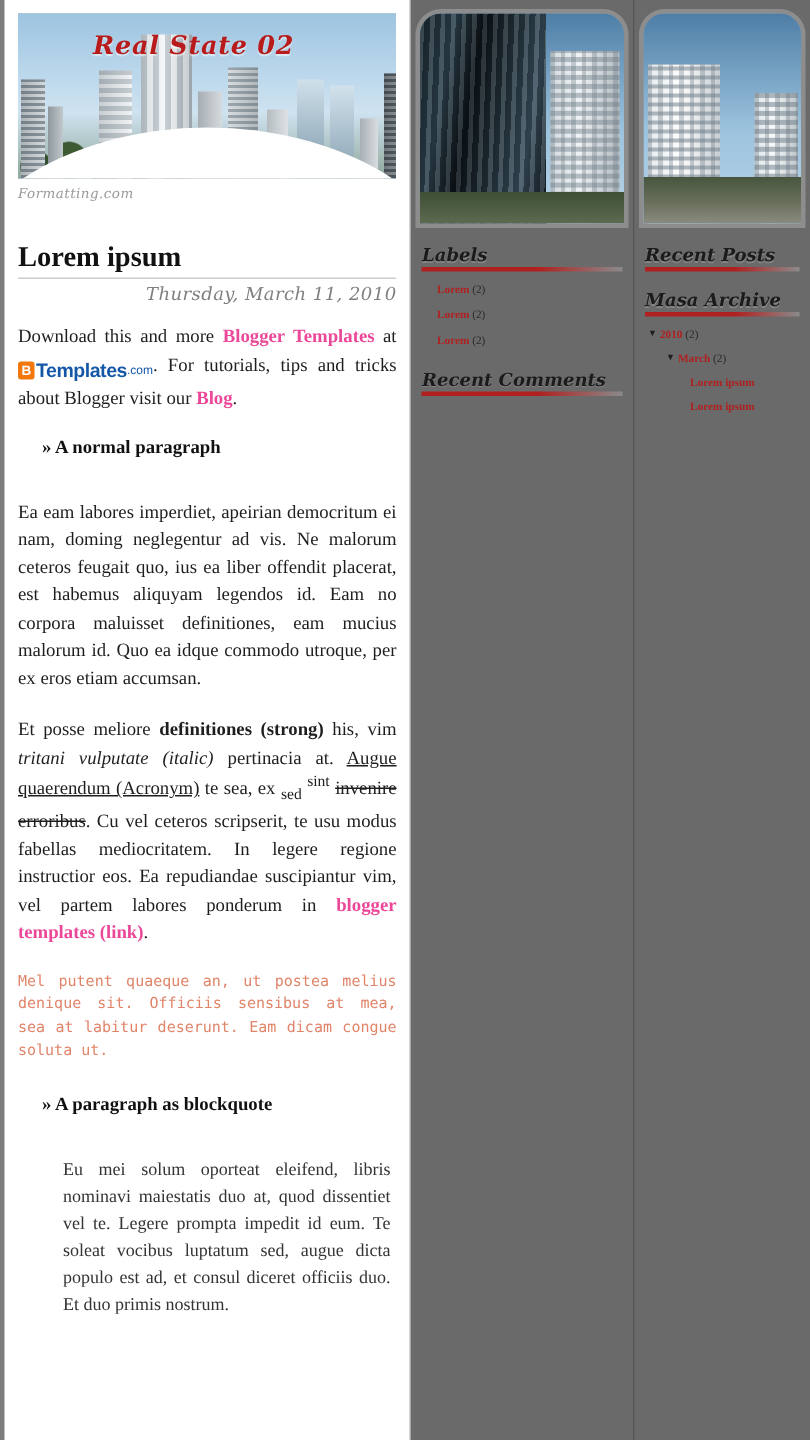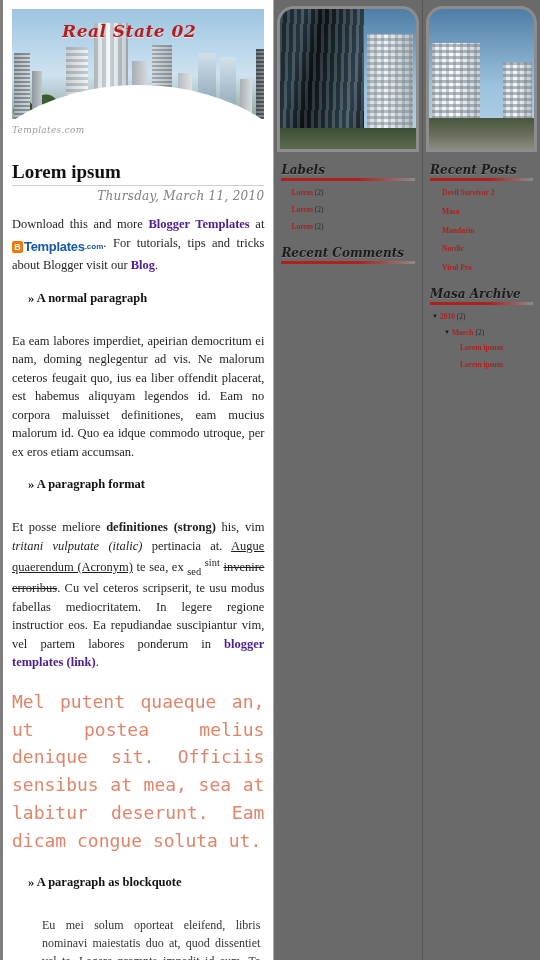--- a/index.html
+++ b/index.html
@@ -95,44 +95,44 @@
     font-family:"DejaVu Serif", serif;
     font-style:italic; font-size:12px; color:#7f7f7f;
     letter-spacing:.3px;
     margin-bottom:12px;
   }
 
   .body-p {
     font-size:12.5px; line-height:1.48; color:#1e1e1e;
     text-align:justify; margin:0 0 16px 0;
   }
-  .red-link { color:#4c1d95; font-weight:bold; text-decoration:none; }
+  .red-link { color:#ec4899; font-weight:bold; text-decoration:none; }
   .btpl-logo { display:inline-flex; align-items:center; vertical-align:-3px; }
   .btpl-b {
     display:inline-block; width:11px; height:12px; background:#f2780c;
     color:#fff; font-family:"Liberation Sans",sans-serif; font-weight:bold;
     font-size:9px; line-height:12px; text-align:center; border-radius:2px;
   }
   .btpl-t {
     font-family:"Liberation Sans",sans-serif; font-weight:bold;
     font-size:13px; color:#1558a8; margin-left:1px; letter-spacing:-.3px;
   }
   .btpl-c {
-    font-family:"Liberation Sans",sans-serif; font-weight:bold;
+    font-family:"Liberation Sans",sans-serif; font-weight:normal;
     font-size:8px; color:#1558a8;
   }
 
   .sub-head {
     font-size:12.5px; font-weight:bold; color:#111;
     margin:0 0 26px 16px;
   }
 
   .code-p {
     font-family:"DejaVu Sans Mono","Liberation Mono",monospace;
-    font-size:18px; line-height:1.55; color:#e0856a;
+    font-size:10px; line-height:1.55; color:#e0856a;
     text-align:justify; margin:0 0 20px 0;
   }
   .quote-p {
     font-size:12px; line-height:1.5; color:#333;
     text-align:justify; margin:0 0 24px 0;
     padding-left:30px; padding-right:4px;
   }
 
   
   .side {
@@ -256,39 +256,38 @@
       <div class="bld b6s"></div>
       <div class="bld b7"></div>
       <div class="bld b8"></div>
       <div class="bld b9"></div>
       <div class="bld b10"></div>
       <div class="bld b11"></div>
       <div class="bld b11s"></div>
       <div class="banner-arc"></div>
       <div class="banner-title">Real State 02</div>
     </div>
-    <div class="banner-credit">Templates.com</div>
+    <div class="banner-credit">Formatting.com</div>
 
     <div class="main-inner">
 
       <h1 class="post-title">Lorem ipsum</h1>
       <div class="title-rule"></div>
       <div class="post-date">Thursday, March 11, 2010</div>
 
       <p class="body-p"><span>Download this and more </span><a class="red-link" href="#">Blogger Templates</a><span> at </span><span class="btpl-logo">
             <span class="btpl-b">B</span>
             <span class="btpl-t">Templates</span>
             <span class="btpl-c">.com</span>
           </span><span>. For tutorials, tips and tricks about Blogger visit our </span><a class="red-link" href="#">Blog</a><span>.</span></p>
 
       <h3 class="sub-head">» A normal paragraph</h3>
 
       <p class="body-p">Ea eam labores imperdiet, apeirian democritum ei nam, doming neglegentur ad vis. Ne malorum ceteros feugait quo, ius ea liber offendit placerat, est habemus aliquyam legendos id. Eam no corpora maluisset definitiones, eam mucius malorum id. Quo ea idque commodo utroque, per ex eros etiam accumsan.</p>
 
-      <h3 class="sub-head">» A paragraph format</h3>
 
       <p class="body-p"><span>Et posse meliore </span><b>definitiones (strong)</b><span> his, vim </span><i>tritani vulputate (italic)</i><span> pertinacia at. </span><u>Augue quaerendum (Acronym)</u><span> te sea, ex </span><sub>sed</sub><span> </span><sup>sint</sup><span> </span><s>invenire erroribus</s><span>. Cu vel ceteros scripserit, te usu modus fabellas mediocritatem. In legere regione instructior eos. Ea repudiandae suscipiantur vim, vel partem labores ponderum in </span><a class="red-link" href="#">blogger templates (link)</a><span>.</span></p>
 
 
       <p class="code-p">Mel putent quaeque an, ut postea melius denique sit. Officiis sensibus at mea, sea at labitur deserunt. Eam dicam congue soluta ut.</p>
 
       <h3 class="sub-head">» A paragraph as blockquote</h3>
 
       <p class="quote-p">Eu mei solum oporteat eleifend, libris nominavi maiestatis duo at, quod dissentiet vel te. Legere prompta impedit id eum. Te soleat vocibus luptatum sed, augue dicta populo est ad, et consul diceret officiis duo. Et duo primis nostrum.</p>
 
@@ -324,27 +323,20 @@
       <div class="side-img">
         <div class="sky"></div>
         <div class="whiteblk"></div>
         <div class="whiteblk2"></div>
         <div class="ground"></div>
       </div>
     </div>
 
     <div class="widget">
       <div class="widget-title">Recent Posts</div>
-      <div class="widget-body">
-        <a class="plink" href="#">Devil Survivor 2</a>
-        <a class="plink" href="#">Masa</a>
-        <a class="plink" href="#">Mandarin</a>
-        <a class="plink" href="#">Nordic</a>
-        <a class="plink" href="#">Viral Pro</a>
-      </div>
     </div>
 
     <div class="widget">
       <div class="widget-title">Masa Archive</div>
       <div class="widget-body">
         <div class="arch-row arch-y"><span class="tri">▼</span><a href="#">2010</a> <span class="cnt">(2)</span></div>
         <div class="arch-row arch-m"><span class="tri">▼</span><a href="#">March</a> <span class="cnt">(2)</span></div>
         <div class="arch-row arch-i"><a href="#">Lorem ipsum</a></div>
         <div class="arch-row arch-i"><a href="#">Lorem ipsum</a></div>
       </div>

